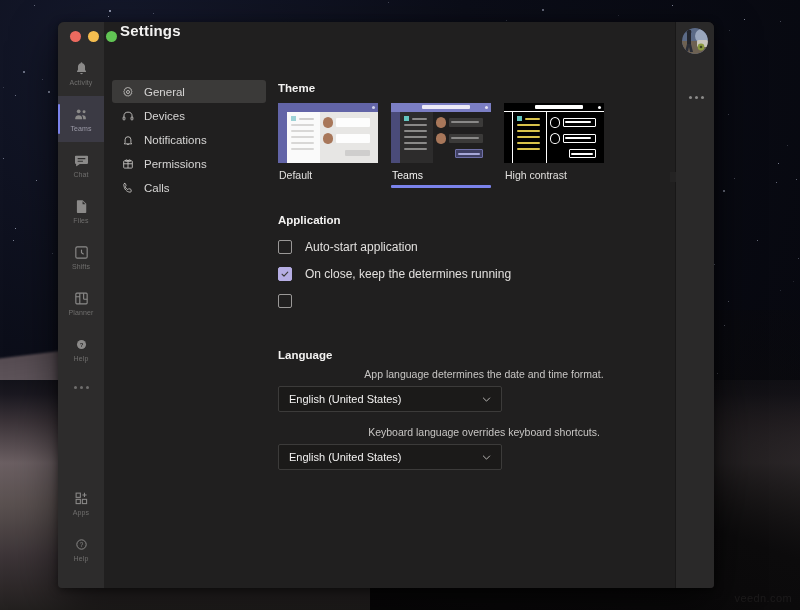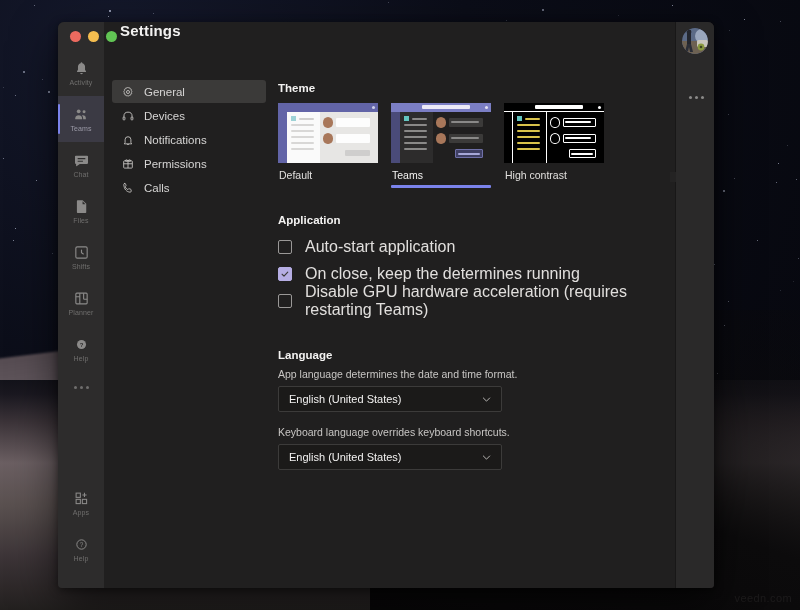--- a/index.html
+++ b/index.html
@@ -193,25 +193,25 @@
     width: 14px; height: 14px; flex: 0 0 14px;
     border: 1px solid #9a9897; border-radius: 2px;
     background: transparent;
     display: flex; align-items: center; justify-content: center;
   }
   .chk.checked {
     background: #b6aee4; border-color: #b6aee4;
   }
   .chk svg { width: 10px; height: 10px; display: none; }
   .chk.checked svg { display: block; }
-  .chk-lbl { font-size: 16px; color: #e1dfdd; }
+  .chk-lbl { font-size: 12px; color: #e1dfdd; }
 
   
   .help-text { font-size: 10.5px; color: #c8c6c4; margin-bottom: 13px; }
-  .field-label { font-size: 10.5px; color: #c8c6c4; margin-bottom: 6px; }
+  .field-label { font-size: 10.5px; color: #c8c6c4; margin-bottom: 6px; text-align: center; }
   .select {
     width: 224px; height: 26px;
     background: #1b1a19; border: 1px solid #3c3b3a; border-radius: 2px;
     display: flex; align-items: center; justify-content: space-between;
     padding: 0 9px 0 10px;
     font-size: 11px; color: #f3f2f1;
     margin-bottom: 14px;
   }
   .select svg { width: 11px; height: 11px; color: #c8c6c4; }
 
@@ -708,21 +708,20 @@
                   <path d="M3.4 8.4l3 3 6-6.4"></path>
                 </svg>
             </span>
             <span class="chk-lbl">On close, keep the determines running</span>
           </div>
 
           <div class="chk-row">
             <span class="chk">
               
             </span>
-            <span class="chk-lbl">Disable GPU hardware acceleration (requires restarting Teams)</span>
           </div>
 
           <div class="sec-title" style="margin-top:36px;margin-bottom:7px">Language</div>
 
           <div class="field-label">App language determines the date and time format.</div>
           <div class="select">
             <span>English (United States)</span>
             <svg viewBox="0 0 16 16" fill="none" stroke="currentColor" stroke-width="1.3" stroke-linecap="round" stroke-linejoin="round">
                 <path d="M3.4 5.8L8 10.4l4.6-4.6"></path>
               </svg>

